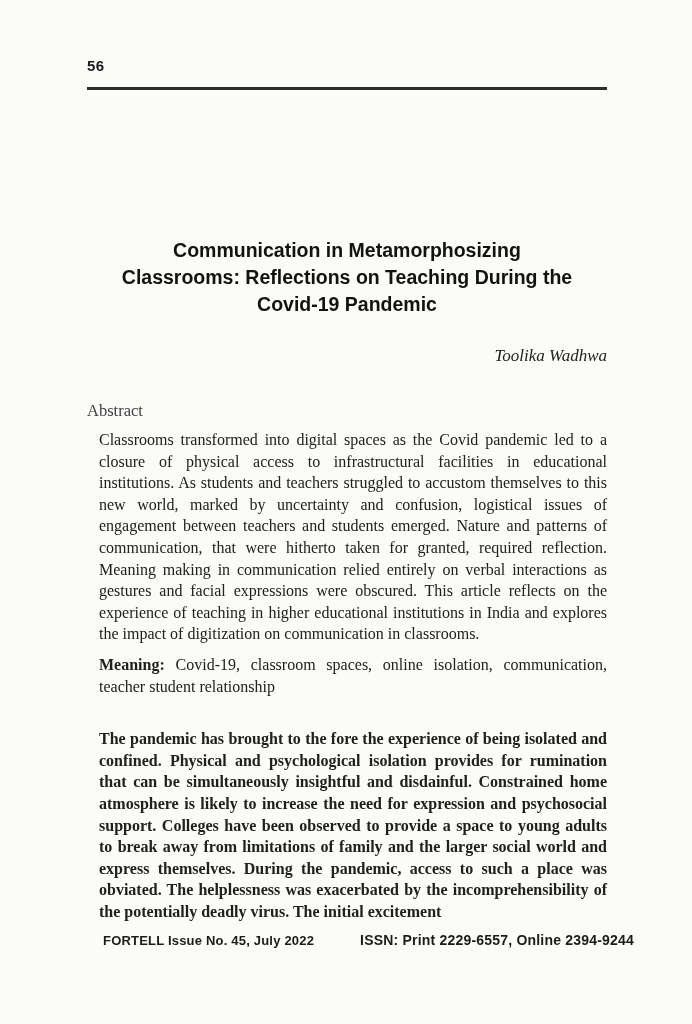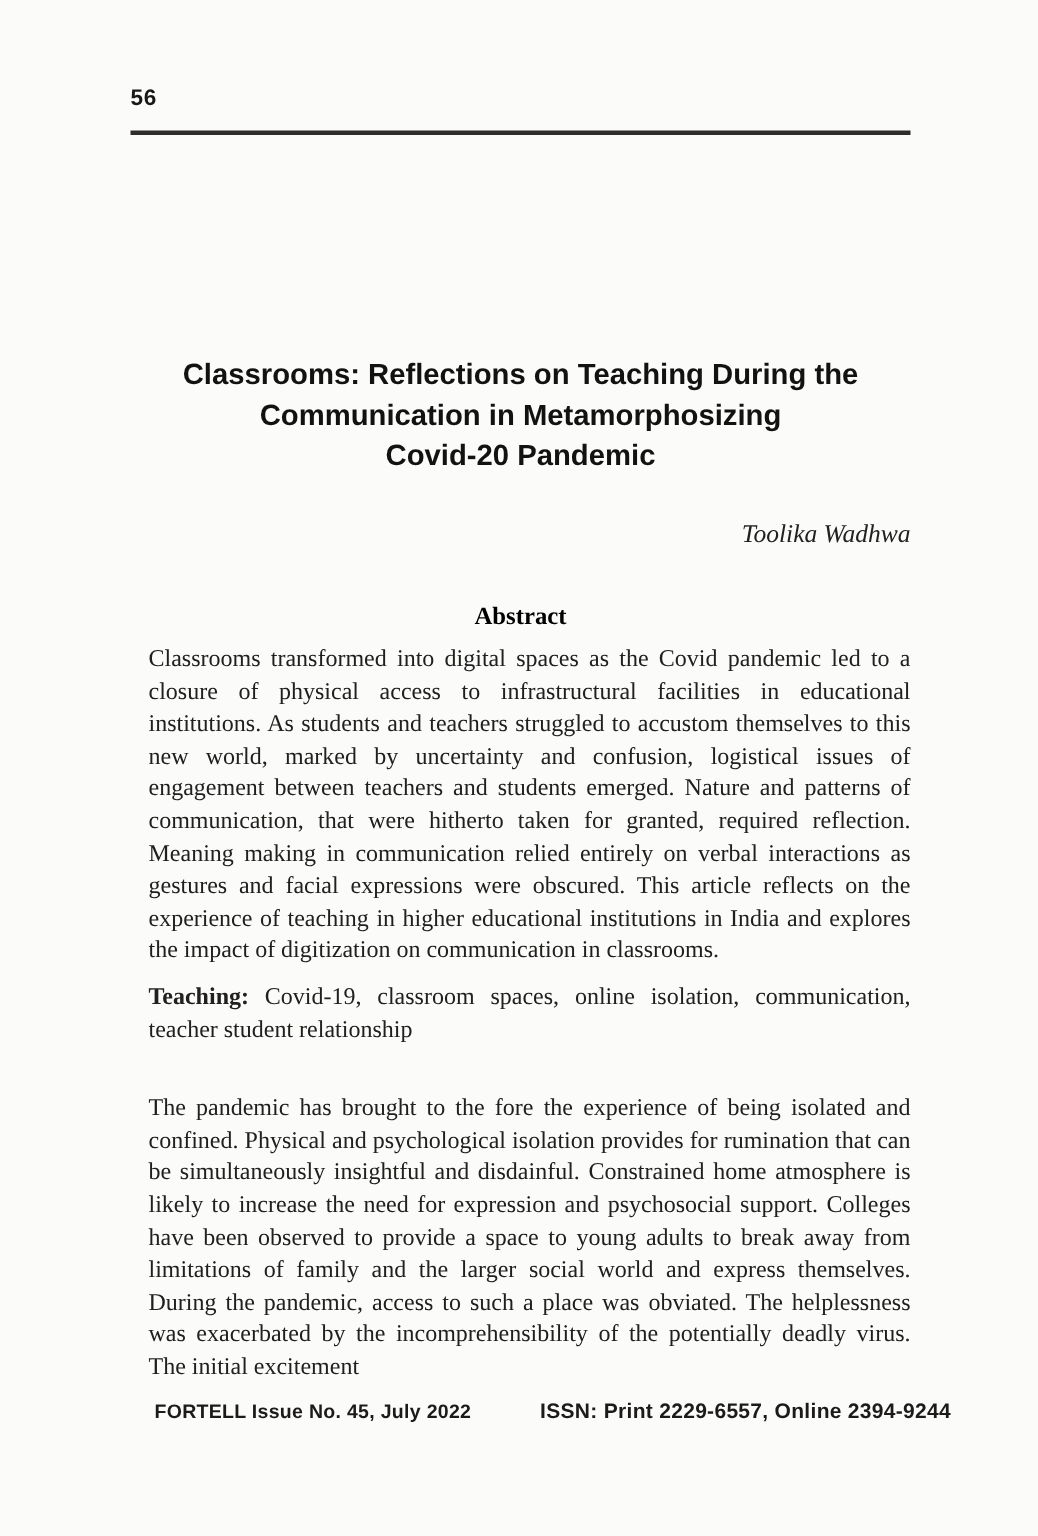--- a/index.html
+++ b/index.html
@@ -52,41 +52,41 @@
   .author-line {
     margin-top: 27px;
     text-align: right;
     font-style: italic;
     font-size: 17px;
     line-height: 22px;
     color: #22211f;
   }
   .abstract-heading {
     margin-top: 33px;
-    font-weight: bold;
+    font-weight: normal;
     font-size: 16.5px;
     line-height: 22px;
-    color: #000000;
-    text-align: center;
+    color: #404040;
   }
   .para {
     margin: 7px 0 0 12px;
     text-align: justify;
     font-size: 16px;
     line-height: 21.6px;
     color: #21201e;
   }
   .keywords-para {
     margin-top: 9px;
   }
   .keywords-label {
     font-weight: bold;
   }
   .body-para {
     margin-top: 31px;
+    font-weight: bold;
   }
   .footer {
     position: absolute;
     top: 932px;
     left: 87px;
     right: 58px;
     display: flex;
     justify-content: space-between;
     align-items: baseline;
     font-family: "Liberation Sans", "DejaVu Sans", sans-serif;
@@ -109,32 +109,32 @@
 
 <div class="page">
 
   <div class="page-number">56</div>
 
   <hr class="header-rule">
 
   <div class="content">
 
     <h1 class="title-block">
+      <span class="title-line">Communication in Metamorphosizing</span>
       <span class="title-line">Classrooms: Reflections on Teaching During the</span>
-      <span class="title-line">Communication in Metamorphosizing</span>
-      <span class="title-line">Covid-20 Pandemic</span>
+      <span class="title-line">Covid-19 Pandemic</span>
     </h1>
 
     <div class="author-line">Toolika Wadhwa</div>
 
     <div class="abstract-heading">Abstract</div>
 
     <p class="para">Classrooms transformed into digital spaces as the Covid pandemic led to a closure of physical access to infrastructural facilities in educational institutions. As students and teachers struggled to accustom themselves to this new world, marked by uncertainty and confusion, logistical issues of engagement between teachers and students emerged. Nature and patterns of communication, that were hitherto taken for granted, required reflection. Meaning making in communication relied entirely on verbal interactions as gestures and facial expressions were obscured. This article reflects on the experience of teaching in higher educational institutions in India and explores the impact of digitization on communication in classrooms.</p>
 
-    <p class="para keywords-para"><span class="keywords-label">Teaching:</span><span> Covid-19, classroom spaces, online isolation, communication, teacher student relationship</span></p>
+    <p class="para keywords-para"><span class="keywords-label">Meaning:</span><span> Covid-19, classroom spaces, online isolation, communication, teacher student relationship</span></p>
 
     <p class="para body-para">The pandemic has brought to the fore the experience of being isolated and confined. Physical and psychological isolation provides for rumination that can be simultaneously insightful and disdainful. Constrained home atmosphere is likely to increase the need for expression and psychosocial support. Colleges have been observed to provide a space to young adults to break away from limitations of family and the larger social world and express themselves. During the pandemic, access to such a place was obviated. The helplessness was exacerbated by the incomprehensibility of the potentially deadly virus. The initial excitement</p>
 
   </div>
 
   <div class="footer">
     <span class="footer-left">FORTELL Issue No. 45, July 2022</span>
     <span class="footer-right">ISSN: Print 2229-6557, Online 2394-9244</span>
   </div>
 

